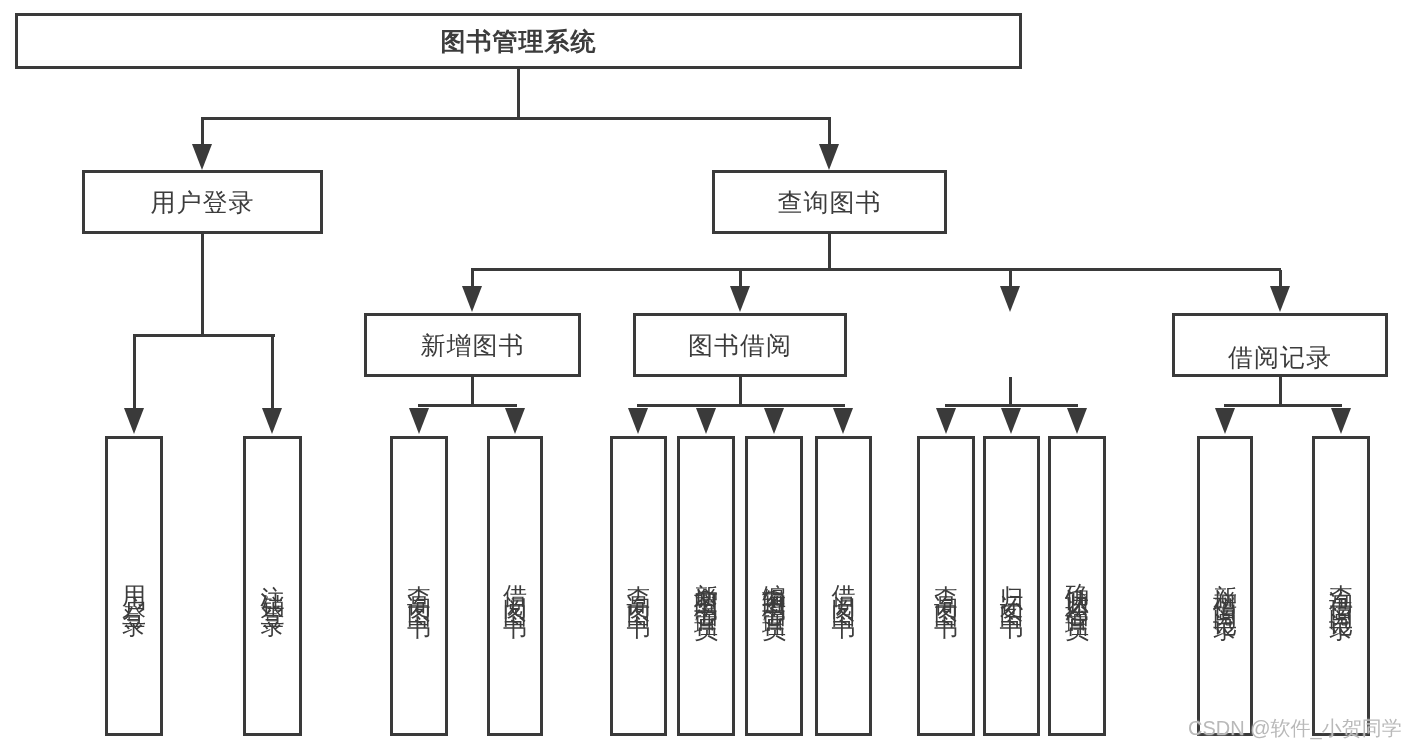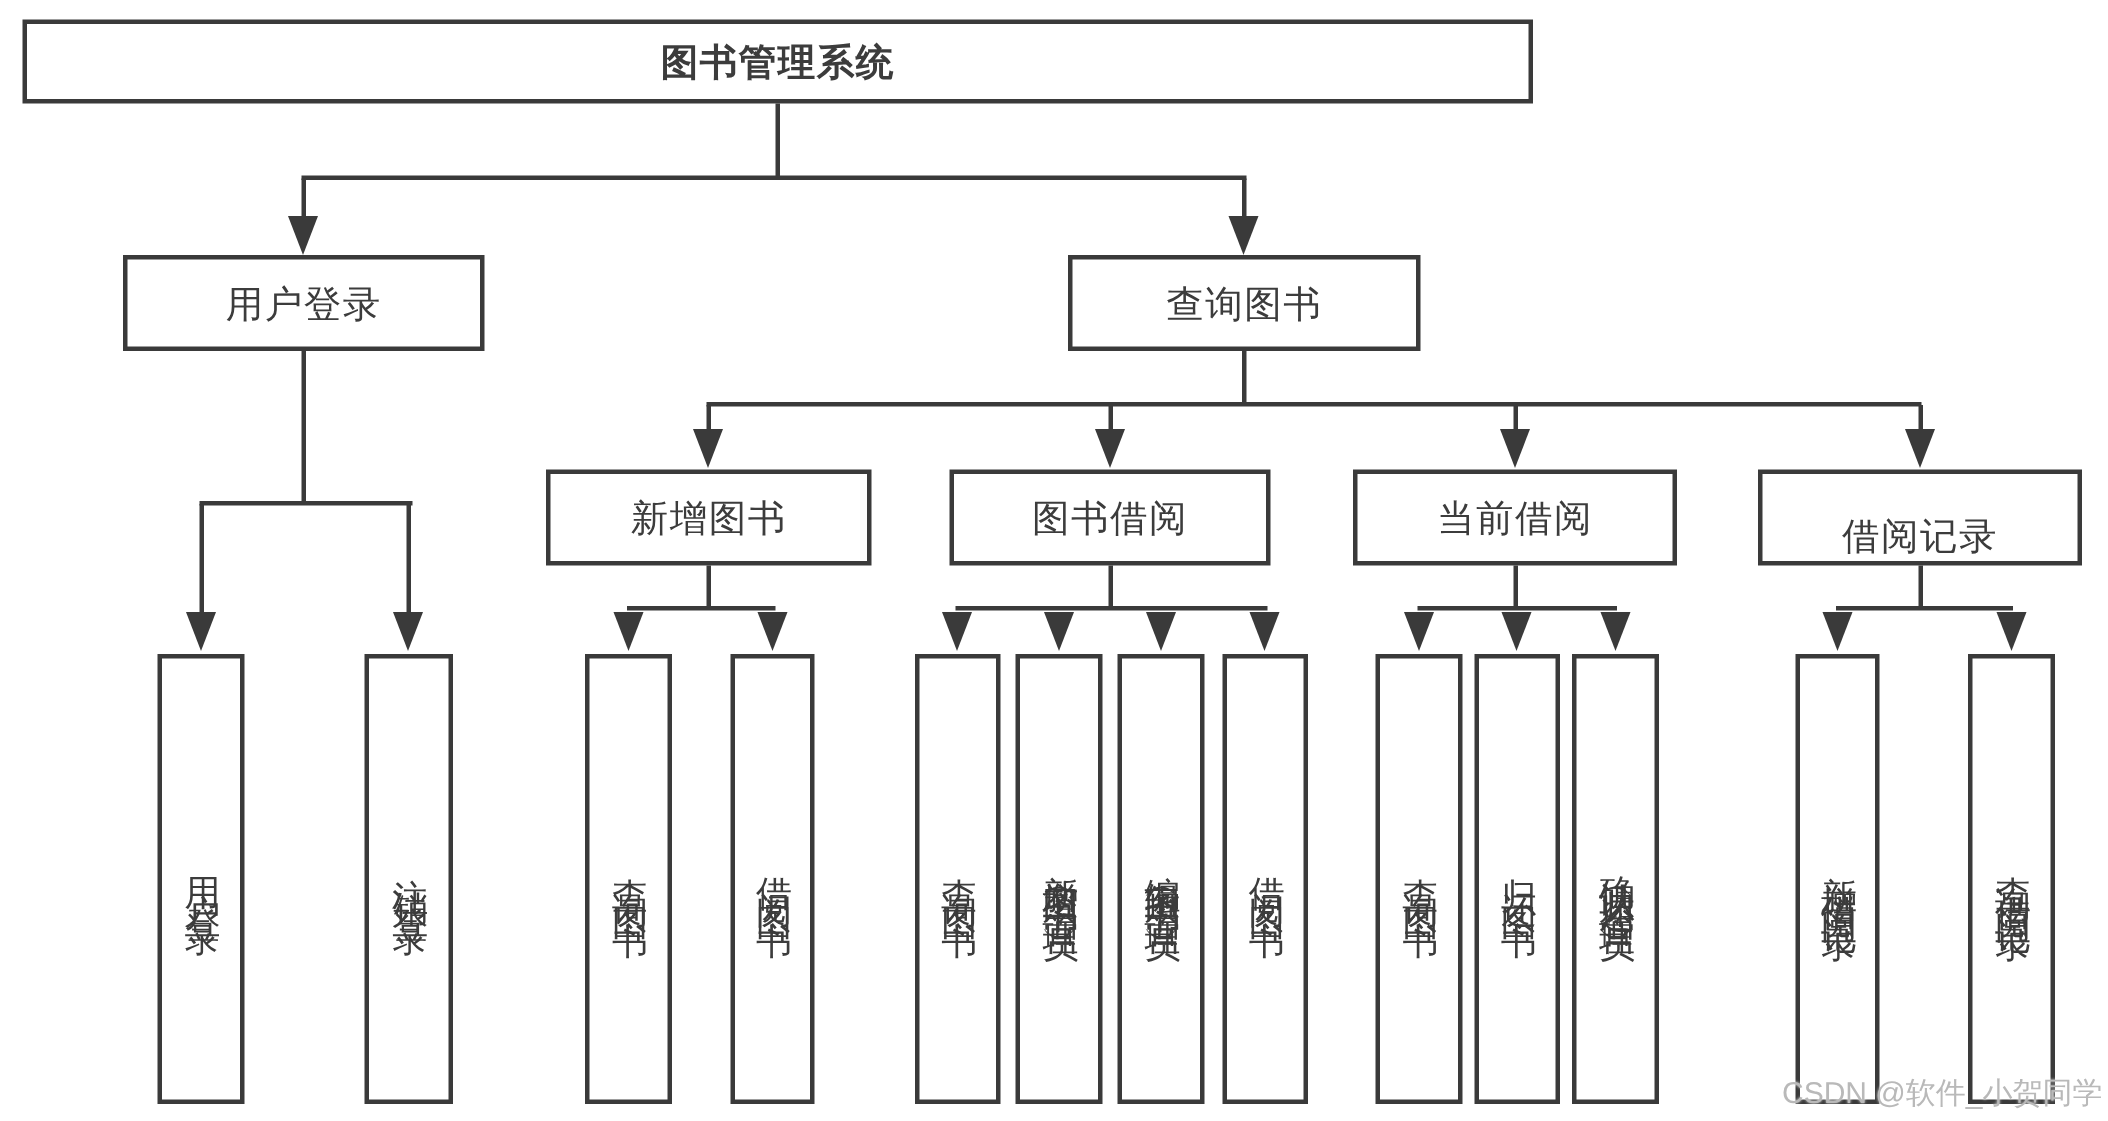--- a/index.html
+++ b/index.html
@@ -104,23 +104,20 @@
   <div class="arrow" style="left:730px;top:286px;"></div>
   <div class="arrow" style="left:1000px;top:286px;"></div>
   <div class="arrow" style="left:1270px;top:286px;"></div>
 
   <div class="box" style="left:364px;top:313px;width:217px;height:64px;">
     <span class="hlabel">新增图书</span>
   </div>
   <div class="box" style="left:633px;top:313px;width:214px;height:64px;">
     <span class="hlabel">图书借阅</span>
   </div>
-  <div class="box" style="left:902px;top:313px;width:216px;height:64px;">
-    <span class="hlabel">当前借阅</span>
-  </div>
   <div class="box" style="left:1172px;top:313px;width:216px;height:64px;align-items:flex-end;">
     <span class="hlabel">借阅记录</span>
   </div>
 
   <div class="vline" style="left:471px;top:377px;height:29px;"></div>
   <div class="hline" style="left:418px;top:404px;width:99px;"></div>
   <div class="arrow" style="left:409px;top:408px;"></div>
   <div class="arrow" style="left:505px;top:408px;"></div>
 
   <div class="vline" style="left:739px;top:377px;height:29px;"></div>

